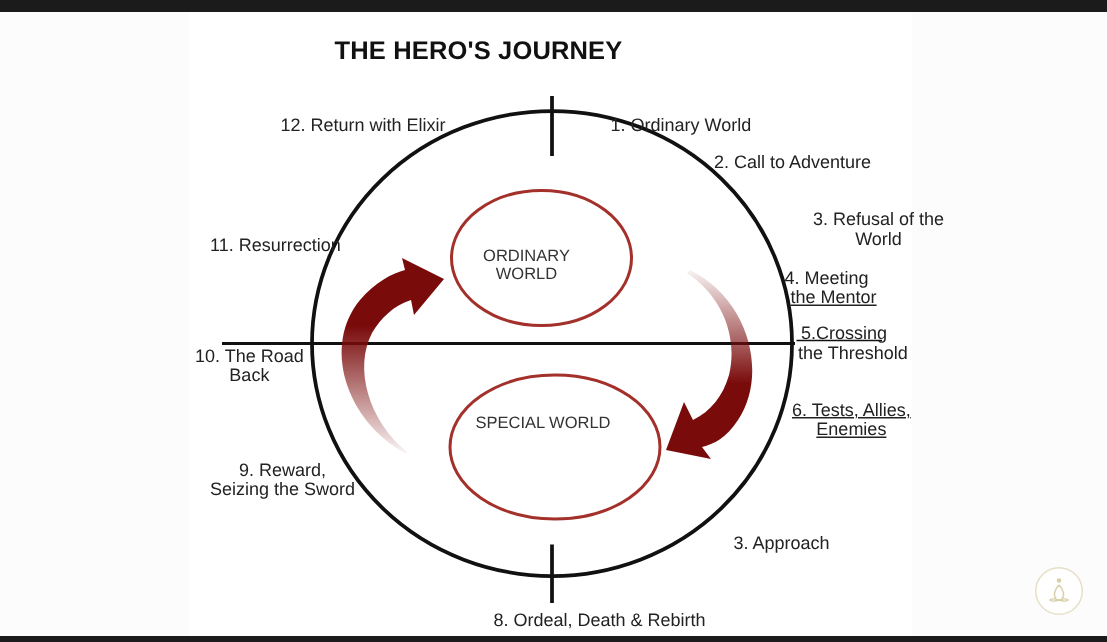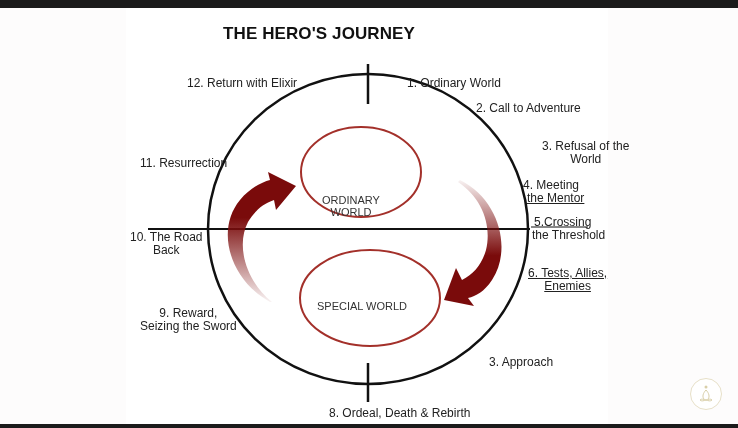--- a/index.html
+++ b/index.html
@@ -51,22 +51,22 @@
 
   <path d="M270,302 C230,280 215,230 240,200 C250,188 262,182 270,180 L268,172 L296,186 L276,210 L274,200 C262,204 254,212 248,222 C236,245 245,280 272,302 Z" fill="url(#gl)"></path>
 
   <path d="M460,180 C500,200 512,250 492,280 C484,292 476,296 468,298 L474,306 L444,300 L456,268 L462,280 C474,274 482,264 486,250 C492,225 482,198 458,182 Z" fill="url(#gr)"></path>
 
   <line x1="531" y1="227" x2="588" y2="227" stroke="#111" stroke-width="1"></line>
 </svg>
 
 <div class="title">THE HERO'S JOURNEY</div>
 
-<div class="oval-label" style="left:301px; top:165px; width:100px;margin-top:29px;">ORDINARY WORLD</div>
-<div class="oval-label" style="left:300px; top:300px; width:124px;">SPECIAL WORLD</div>
+<div class="oval-label" style="left:301px; top:165px; width:100px;">ORDINARY WORLD</div>
+<div class="oval-label" style="left:300px; top:276px; width:124px;">SPECIAL WORLD</div>
 
 <div class="lbl" style="left:407px; top:77px;">1.  Ordinary World</div>
 <div class="lbl" style="left:476px; top:102px;">2. Call to Adventure</div>
 <div class="lbl c" style="left:506px; top:140px;margin-left:36px;">
   <div>3. Refusal of the</div>
   <div>World</div>
 </div>
 <div class="lbl" style="left:523px; top:179px;">
   <div>4. Meeting</div>
   <div style="padding-left:4px;text-decoration:underline;">the Mentor</div>

